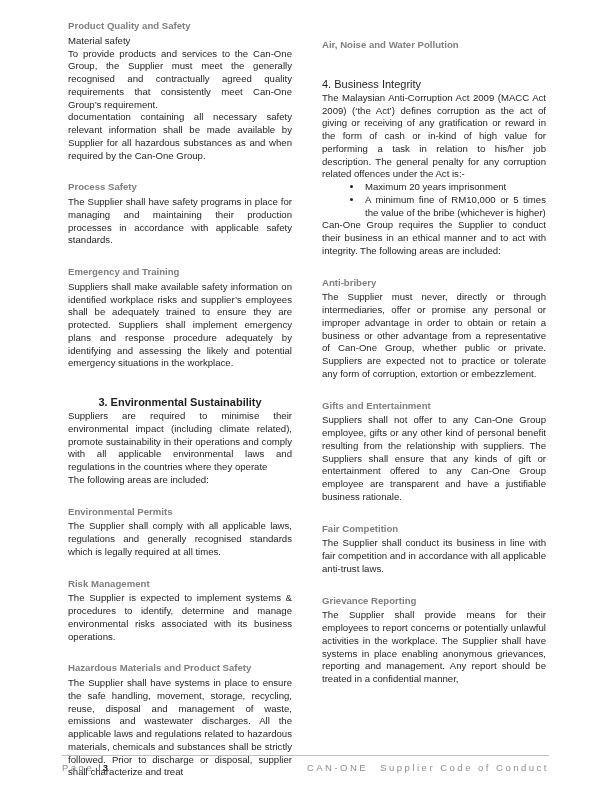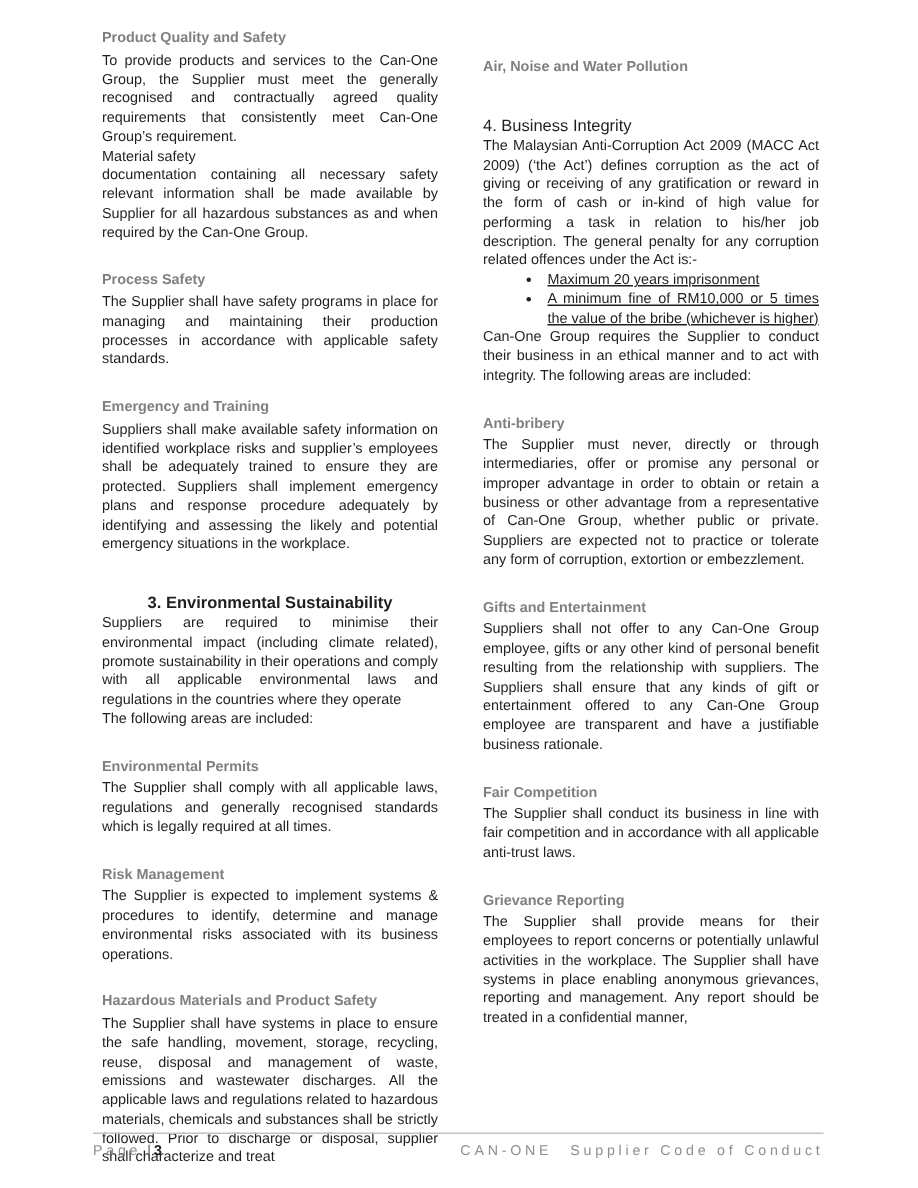--- a/index.html
+++ b/index.html
@@ -39,21 +39,20 @@
     margin: 26px 0 1px 0;
     font-size: 11px;
     line-height: 13px;
     color: #1f1f1f;
     font-weight: normal;
   }
   .hnum.bold { font-weight: bold; text-align: center; }
   ul.bullets {
     margin: 0;
     padding-left: 41px;
-    text-decoration: underline;
   }
   ul.bullets li {
     text-align: justify;
     padding-left: 2px;
   }
   .footer {
     position: absolute;
     left: 62px;
     top: 755px;
     width: 487px;
@@ -72,22 +71,22 @@
   .f-brand { letter-spacing: 2.5px; margin-right: 12px; }
   .f-title { letter-spacing: 2.5px; text-align: right; }
 </style>
 </head>
 <body>
 
 <div class="page">
 
   <div class="col col-left">
     <div class="hgray first">Product Quality and Safety</div>
+    <p>Material safety</p>
     <p>To provide products and services to the Can-One Group, the Supplier must meet the generally recognised and contractually agreed quality requirements that consistently meet Can-One Group’s requirement.</p>
-    <p>Material safety</p>
     <p>documentation containing all necessary safety relevant information shall be made available by Supplier for all hazardous substances as and when required by the Can-One Group.</p>
 
     <div class="hgray">Process Safety</div>
     <p>The Supplier shall have safety programs in place for managing and maintaining their production processes in accordance with applicable safety standards.</p>
 
     <div class="hgray">Emergency and Training</div>
     <p>Suppliers shall make available safety information on identified workplace risks and supplier’s employees shall be adequately trained to ensure they are protected. Suppliers shall implement emergency plans and response procedure adequately by identifying and assessing the likely and potential emergency situations in the workplace.</p>
 
     <div class="hnum bold">3. Environmental Sustainability</div>
     <p>Suppliers are required to minimise their environmental impact (including climate related), promote sustainability in their operations and comply with all applicable environmental laws and regulations in the countries where they operate</p>

